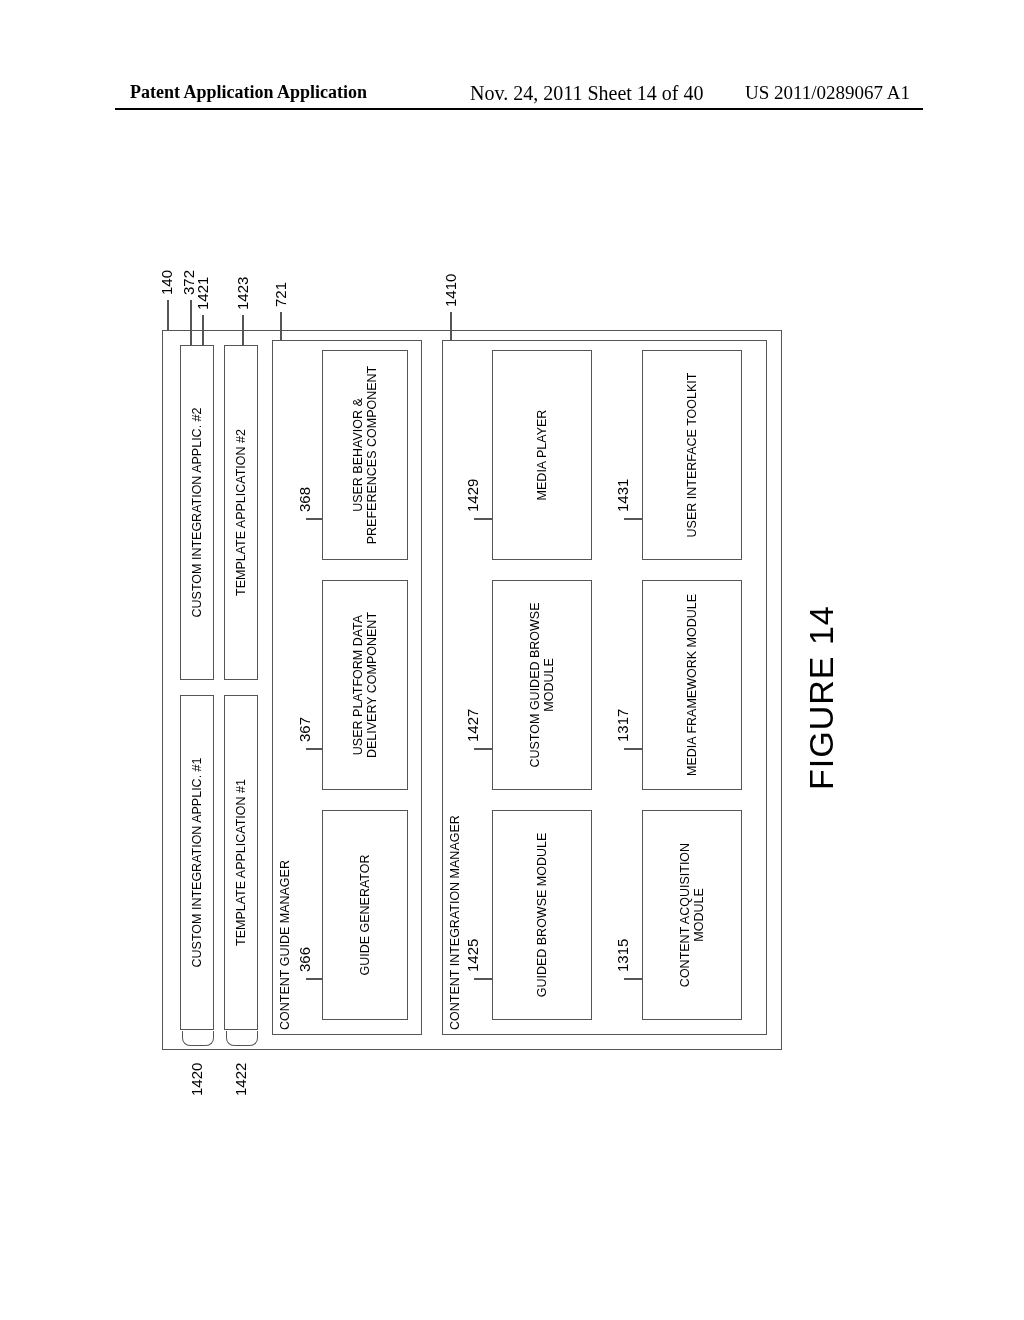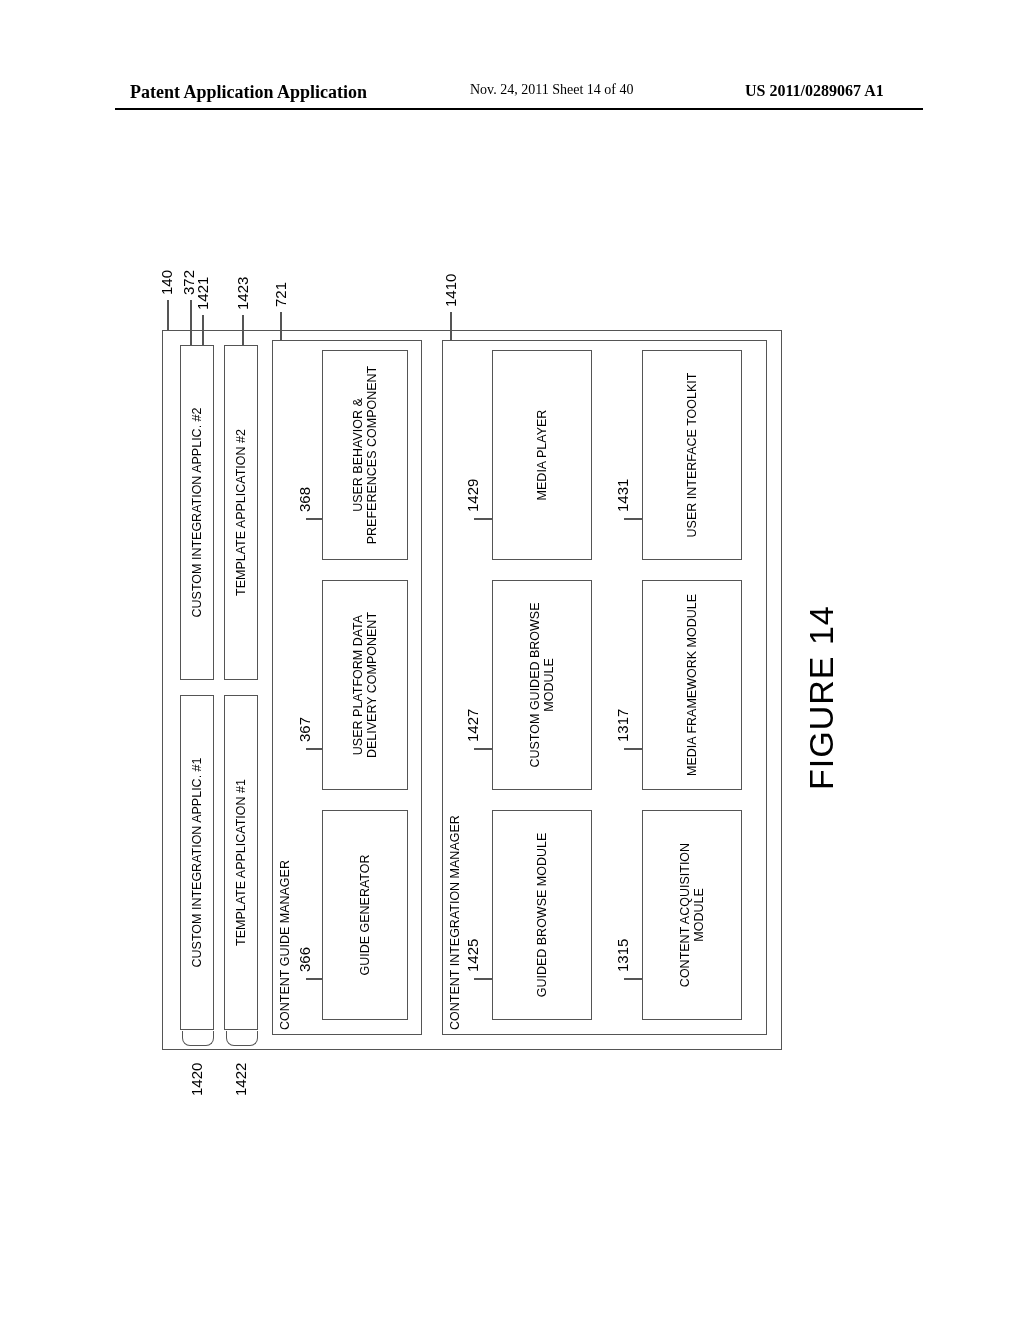--- a/index.html
+++ b/index.html
@@ -25,27 +25,27 @@
   }
   .hdr-left {
     position: absolute;
     left: 130px;
     font-weight: bold;
     font-size: 18px;
   }
   .hdr-mid {
     position: absolute;
     left: 470px;
-    font-size: 14px;
+    font-size: 20px;
   }
   .hdr-right {
     position: absolute;
     left: 745px;
-    font-size: 16px;
-    font-weight: bold;
+    font-size: 19px;
+    font-weight: normal;
   }
   .hdr-rule {
     position: absolute;
     top: 108px;
     left: 115px;
     width: 808px;
     height: 0;
     border-top: 2px solid #000;
   }
 

